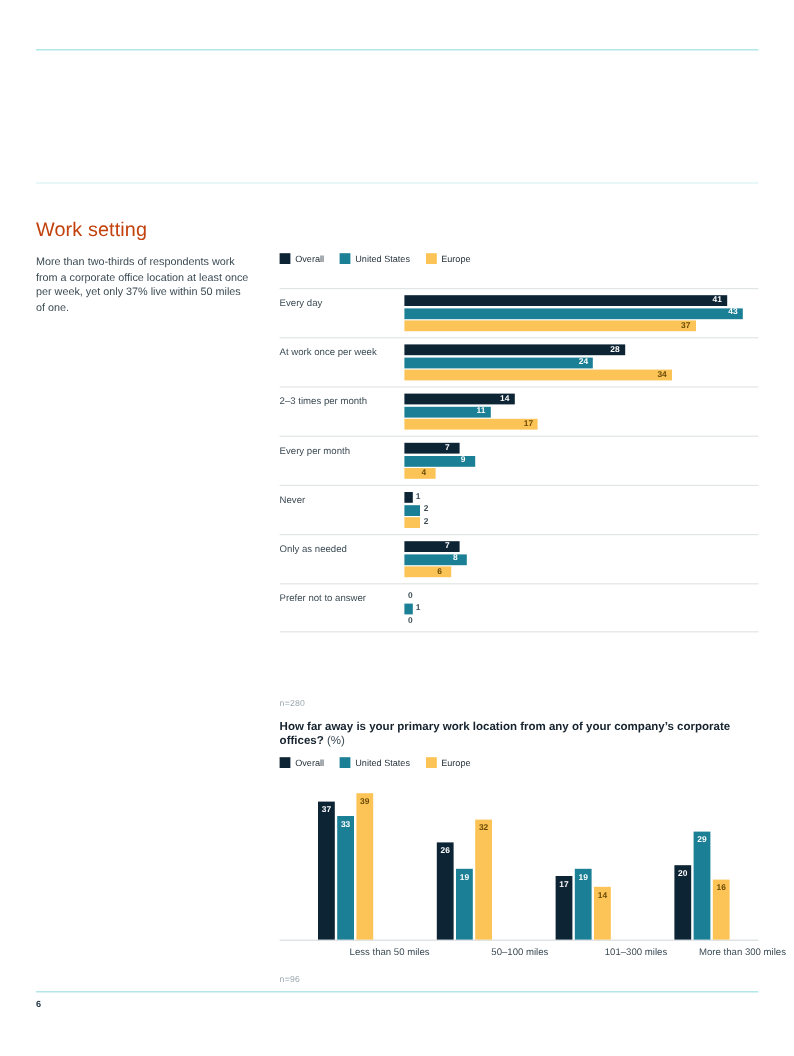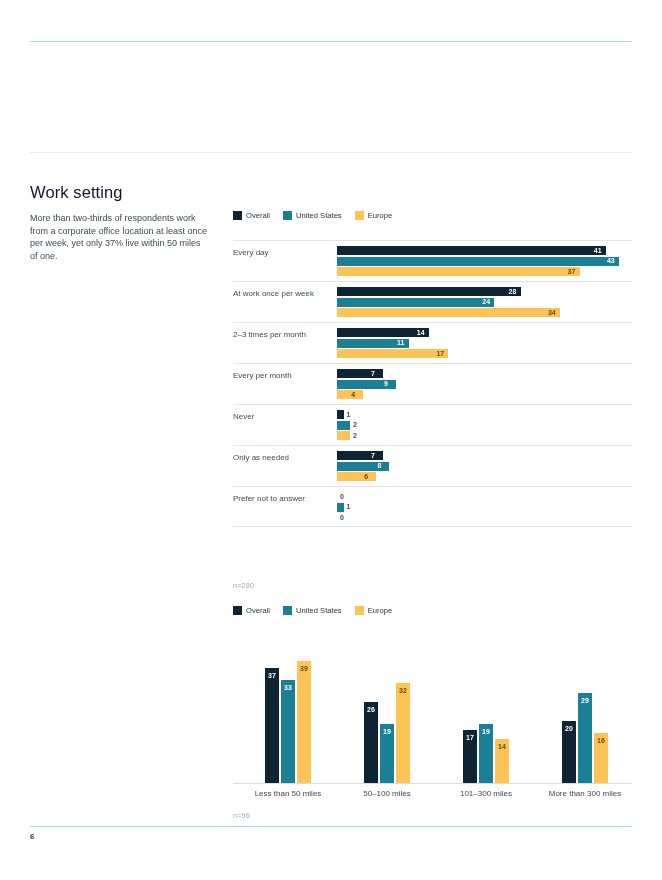--- a/index.html
+++ b/index.html
@@ -49,21 +49,21 @@
     background: #d9f2f3;
   }
 
   
   .section-title {
     position: absolute;
     left: 30px;
     top: 172px;
     font-size: 16.5px;
     font-weight: normal;
-    color: #0f172a;
+    color: #c2410c;
     letter-spacing: 0.1px;
   }
   .section-intro {
     position: absolute;
     left: 30px;
     top: 203px;
     width: 180px;
     font-size: 9px;
     line-height: 12.6px;
     color: #3c4b54;
@@ -225,21 +225,21 @@
   .v-xlabels {
     position: absolute;
     left: 233px;
     top: 789px;
     width: 399px;
     height: 12px;
   }
   .v-xlabel {
     position: absolute;
     width: 140px;
-    text-align: center;
+    text-align: right;
     font-size: 8px;
     color: #3c4b54;
   }
   .nnote-2 {
     position: absolute;
     left: 233px;
     top: 811px;
   }
 
   
@@ -404,20 +404,24 @@
           <div class="hbar-line">
             <span class="hbar-val outside" style="left: 3px;">0</span>
           </div>
         </div>
       </div>
     </div>
 
   <div class="nnote" style="position:absolute;left:233px;top:581px;">n=280</div>
 
   <div class="vchart-head">
+    <div class="chart-title">
+      <span>How far away is your primary work location from any of your company’s corporate offices?</span>
+      <span class="unit">(%)</span>
+    </div>
     <div class="legend" id="legend-2">
         <div class="legend-item">
           <span class="legend-swatch" style="background: rgb(13, 36, 53);"></span>
           <span>Overall</span>
         </div>
         <div class="legend-item">
           <span class="legend-swatch" style="background: rgb(27, 127, 149);"></span>
           <span>United States</span>
         </div>
         <div class="legend-item">

